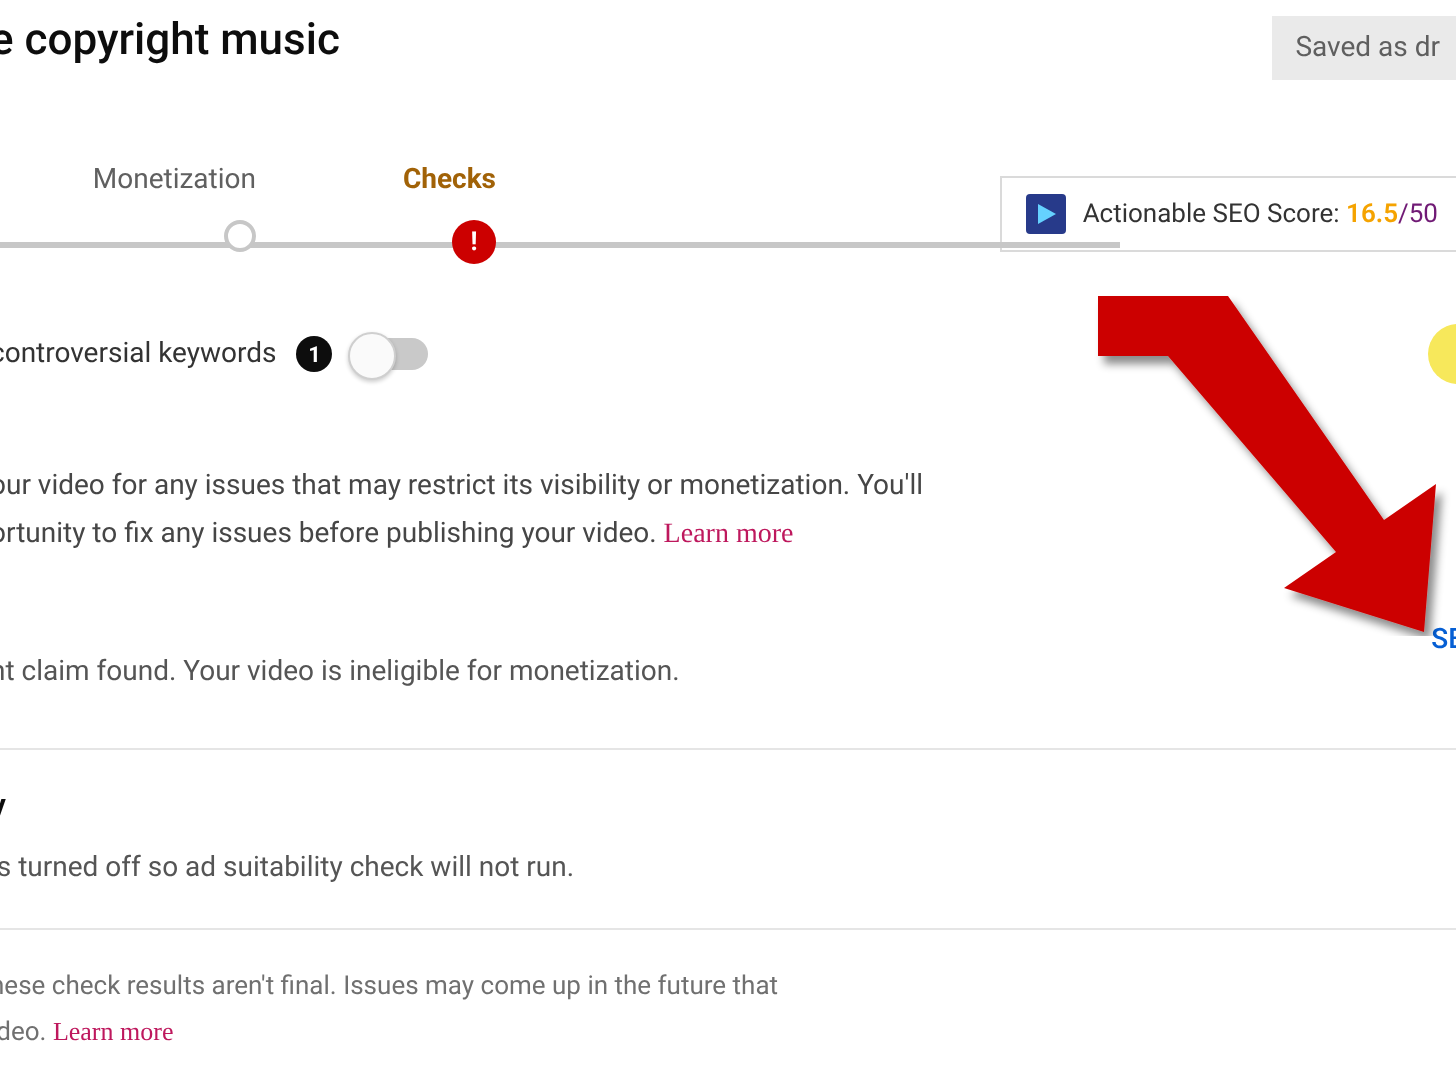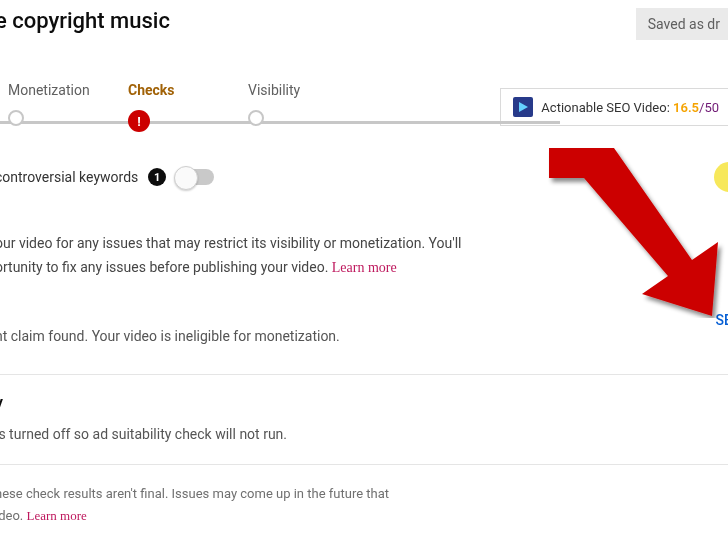--- a/index.html
+++ b/index.html
@@ -3,21 +3,21 @@
   <meta charset="utf-8">
   <style>
     * { margin: 0; padding: 0; box-sizing: border-box; font-family: Roboto, Arial, sans-serif; }
     body { width: 728px; height: 546px; background: #fff; overflow: hidden; position: relative; }
     .header-row { display: flex; align-items: flex-start; justify-content: space-between; padding: 8px 0 0 0; }
     .title { font-size: 22px; font-weight: 500; color: #0d0d0d; margin-left: -5px; }
     .saved-pill { background: #eaeaea; color: #5f5f5f; font-size: 14px; padding: 8px 12px; margin-right: -4px; }
     .stepper-row { display: flex; align-items: center; margin-top: 42px; }
     .stepper { flex: 1; display: flex; align-items: center; position: relative; }
     .steps { display: flex; gap: 0; align-items: flex-start; width: 480px; margin-left: 8px; }
-    .step { display: flex; flex-direction: column; align-items: flex-start; width: 120px; position: relative; }
+    .step { display: flex; flex-direction: column; align-items: flex-end; width: 120px; position: relative; }
     .step-label { font-size: 14px; color: #606060; margin-bottom: 12px; white-space: nowrap; }
     .step-label.active { color: #a16207; font-weight: 700; }
     .step-dot { width: 16px; height: 16px; border-radius: 50%; background: #fff; border: 2.5px solid #c7c7c7; z-index: 2; }
     .step-dot.alert { width: 22px; height: 22px; background: #cc0000; border: none; display: flex; align-items: center; justify-content: center; }
     .step-dot.alert::after { content: "!"; color: #fff; font-weight: 700; font-size: 13px; }
     .step-line { position: absolute; top: 39px; height: 2.5px; background: #c7c7c7; z-index: 1; left: -60px; right: -60px; }
     .seo-box { border: 1px solid #dadada; padding: 8px 12px; display: flex; align-items: center; gap: 8px; font-size: 13px; color: #333; margin-right: -4px; }
     .seo-icon { width: 20px; height: 20px; background: #273a8a; border-radius: 2px; position: relative; }
     .seo-icon::after { content: ""; position: absolute; left: 6px; top: 5px; border-left: 9px solid #65d1ff; border-top: 5px solid transparent; border-bottom: 5px solid transparent; }
     .seo-score { color: #f5a300; font-weight: 600; }
@@ -52,30 +52,26 @@
     <div class="step-line"></div>
     <div class="steps">
       <div class="step">
         <div class="step-label">Monetization</div>
         <div class="step-dot"></div>
       </div>
       <div class="step">
         <div class="step-label active">Checks</div>
         <div class="step-dot alert"></div>
       </div>
-      <div class="step">
-        <div class="step-label">Visibility</div>
-        <div class="step-dot"></div>
-      </div>
     </div>
   </div>
   <div class="seo-box">
     <div class="seo-icon"></div>
     <span>
-      <span>Actionable SEO Video: </span><span class="seo-score">16.5</span><span class="seo-total">/50</span>
+      <span>Actionable SEO Score: </span><span class="seo-score">16.5</span><span class="seo-total">/50</span>
     </span>
   </div>
 </div>
 
 <div class="kw-row">
   <div class="kw-label">controversial keywords</div>
   <div class="kw-badge">1</div>
   <div class="toggle"></div>
 </div>
 

